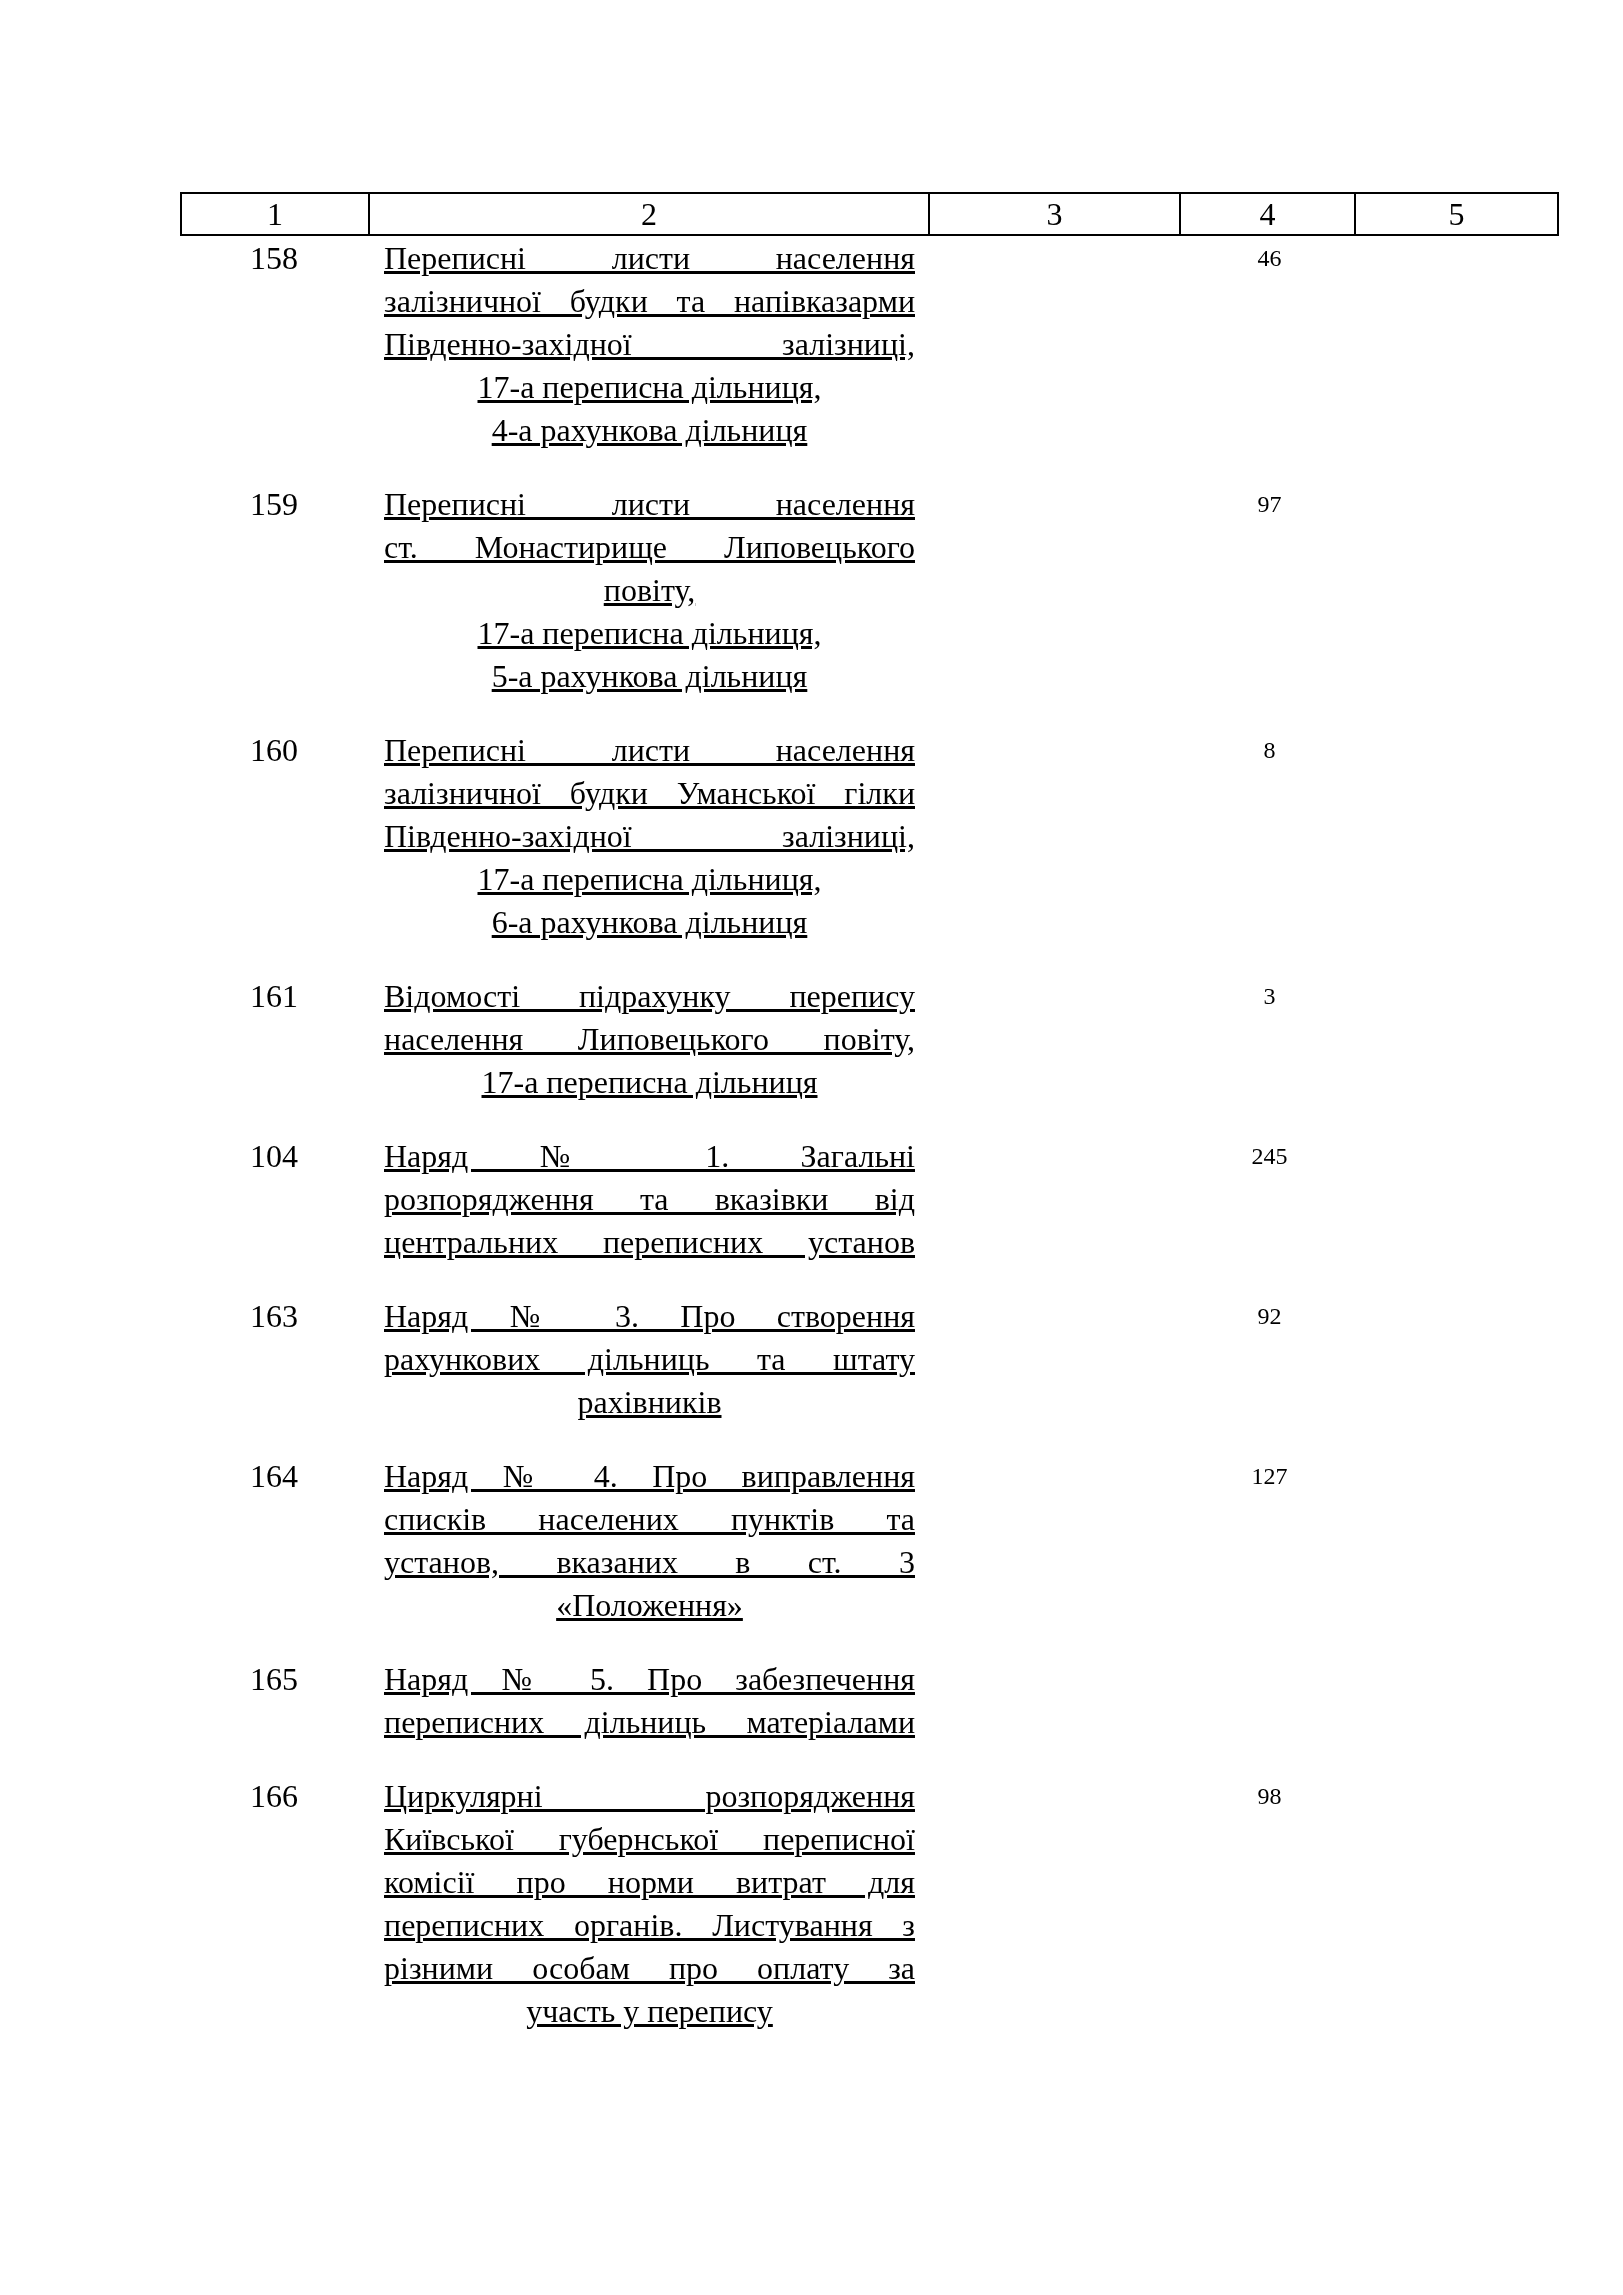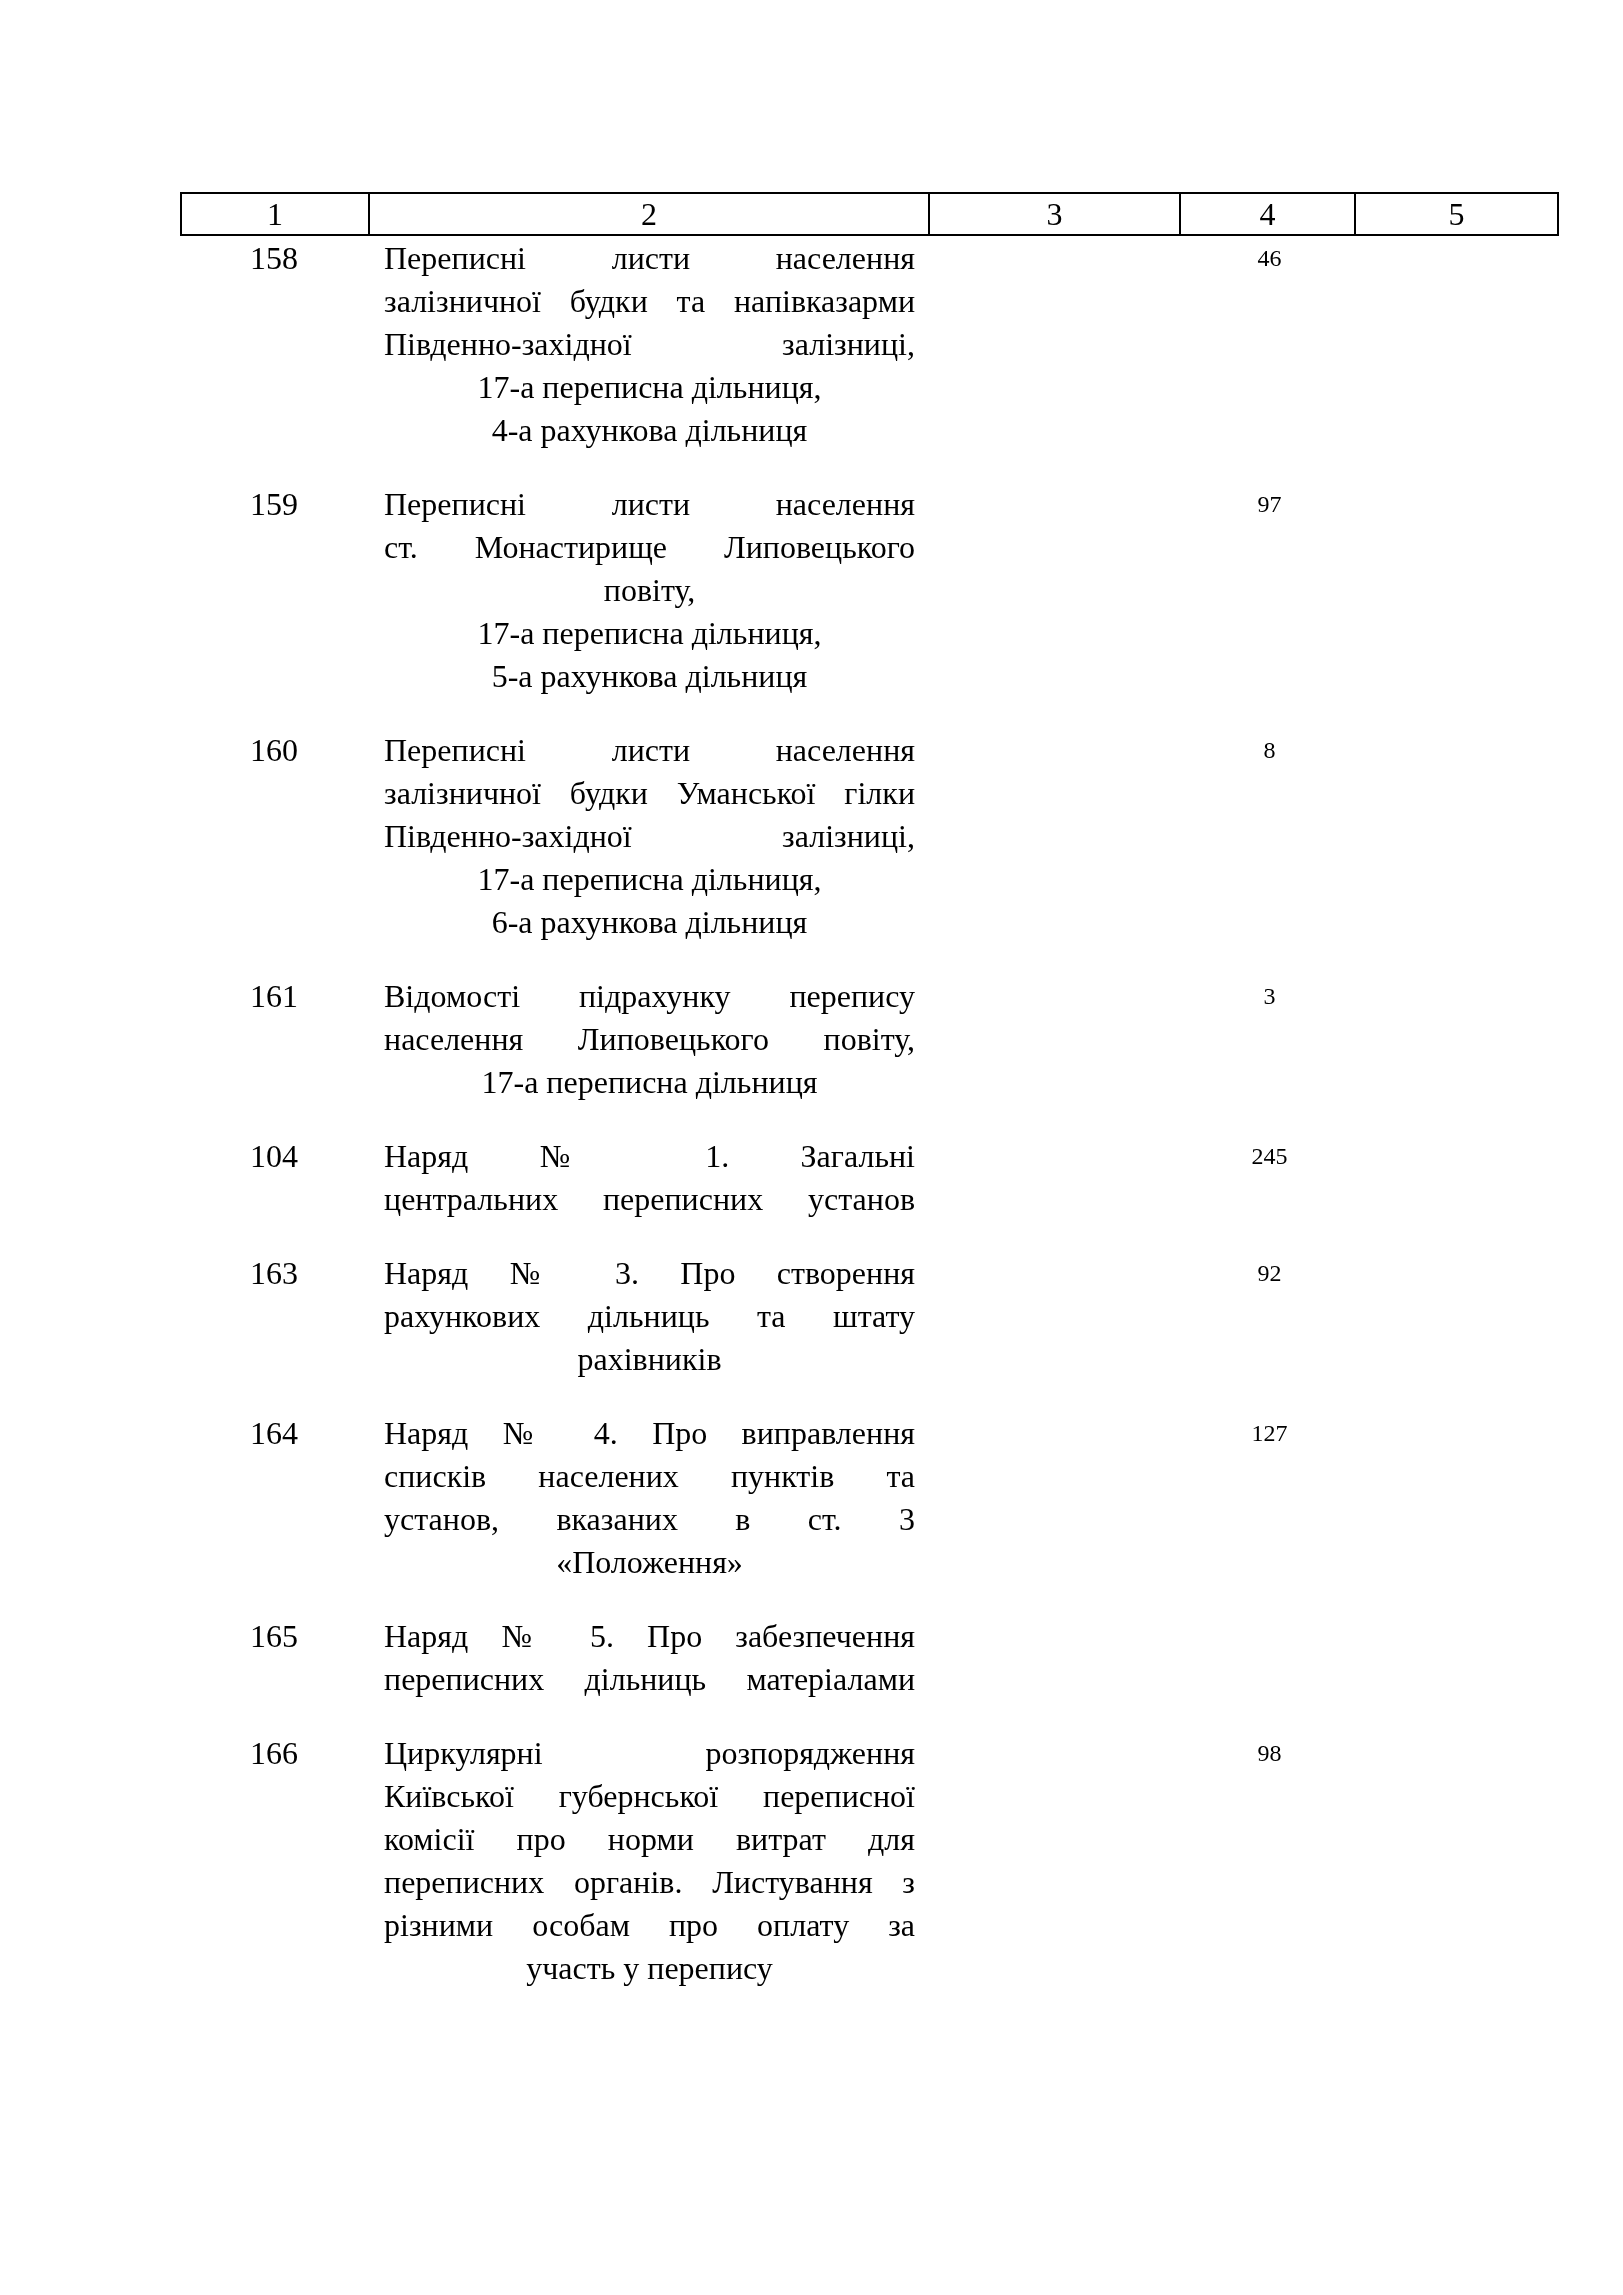--- a/index.html
+++ b/index.html
@@ -27,21 +27,21 @@
   .tbody{position:absolute;left:0;top:237px;width:1466px;}
   .entry{position:relative;margin-bottom:31px;}
   .no{
     position:absolute;left:180px;top:0;width:188px;
     text-align:center;font-size:32px;line-height:43px;
   }
   .count{
     position:absolute;left:1182px;top:0;width:175px;
     text-align:center;font-size:24px;line-height:43px;
   }
-  .lines{margin-left:384px;width:531px;}
+  .lines{margin-left:384px;width:531px;text-decoration:underline;}
   .ln{font-size:32px;line-height:43px;text-align:center;}
   .ln.j{text-align:justify;text-align-last:justify;}
 </style>
 </head>
 <body>
 
 <div class="page">
 
   <div class="thead">
     <div class="th c1">1</div>
@@ -97,20 +97,21 @@
         <div class="ln j">населення Липовецького повіту,</div>
         <div class="ln">17-а переписна дільниця</div>
       </div>
     </div>
 
     <div class="entry">
       <div class="no">104</div>
       <div class="count">245</div>
       <div class="lines">
         <div class="ln j">Наряд № 1. Загальні</div>
+        <div class="ln j">розпорядження та вказівки від</div>
         <div class="ln j">центральних переписних установ</div>
       </div>
     </div>
 
     <div class="entry">
       <div class="no">163</div>
       <div class="count">92</div>
       <div class="lines">
         <div class="ln j">Наряд № 3. Про створення</div>
         <div class="ln j">рахункових дільниць та штату</div>

